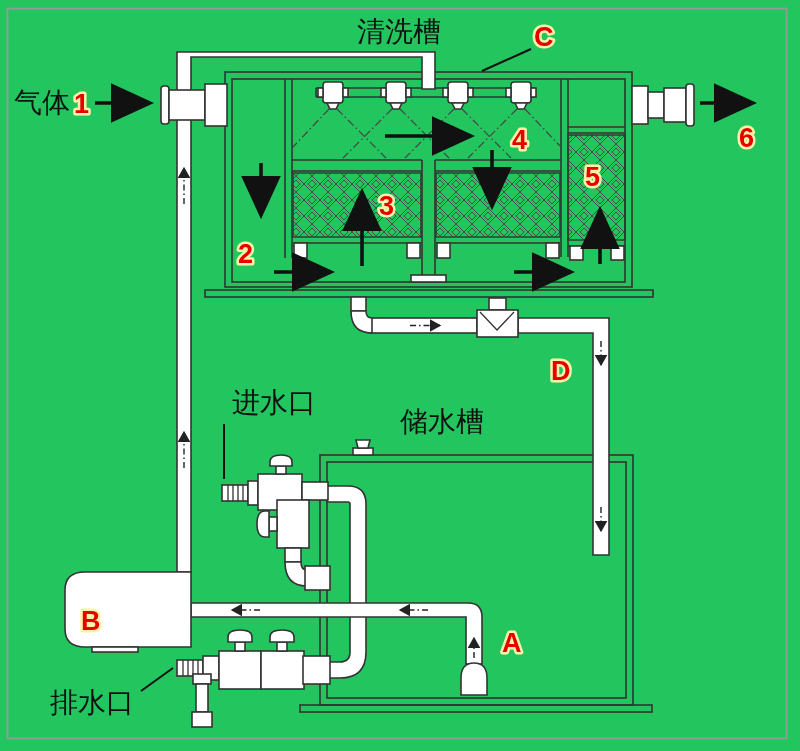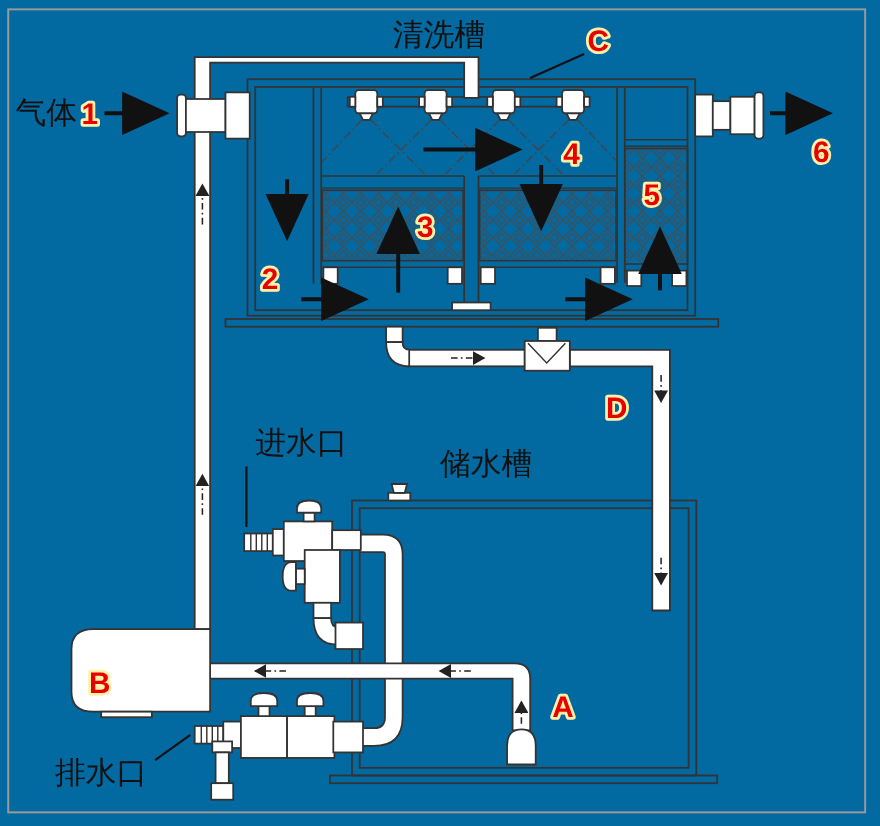--- a/index.html
+++ b/index.html
@@ -1,16 +1,16 @@
 <!DOCTYPE html>
 <html><head>
 <meta charset="utf-8">
 <style>
   html,body { margin:0; padding:0; background:#ffffff; }
-  #stage { position:relative; width:800px; height:751px; background:#0369a1; overflow:hidden; }
+  #stage { position:relative; width:800px; height:751px; background:#22c55e; overflow:hidden; }
   svg { display:block; }
   .ln   { stroke:#333; stroke-width:1.6; fill:none; }
   .lnt  { stroke:#333; stroke-width:1.3; fill:none; }
   .wf   { stroke:#333; stroke-width:1.6; fill:#ffffff; }
   .pat  { stroke:#333; stroke-width:1.4; }
   .cone { stroke:#444; stroke-width:1.2; fill:none; stroke-dasharray:8 3 1.5 3; }
   .fa   { stroke:#111; stroke-width:3.6; fill:none; }
   .da   { stroke:#222; stroke-width:1.4; fill:none; stroke-dasharray:6 3 1.5 3; }
   .ptr  { stroke:#111; stroke-width:2; fill:none; }
   .lbl  { font-family:"Liberation Sans","DejaVu Sans",sans-serif; font-size:28px; fill:#111; }

